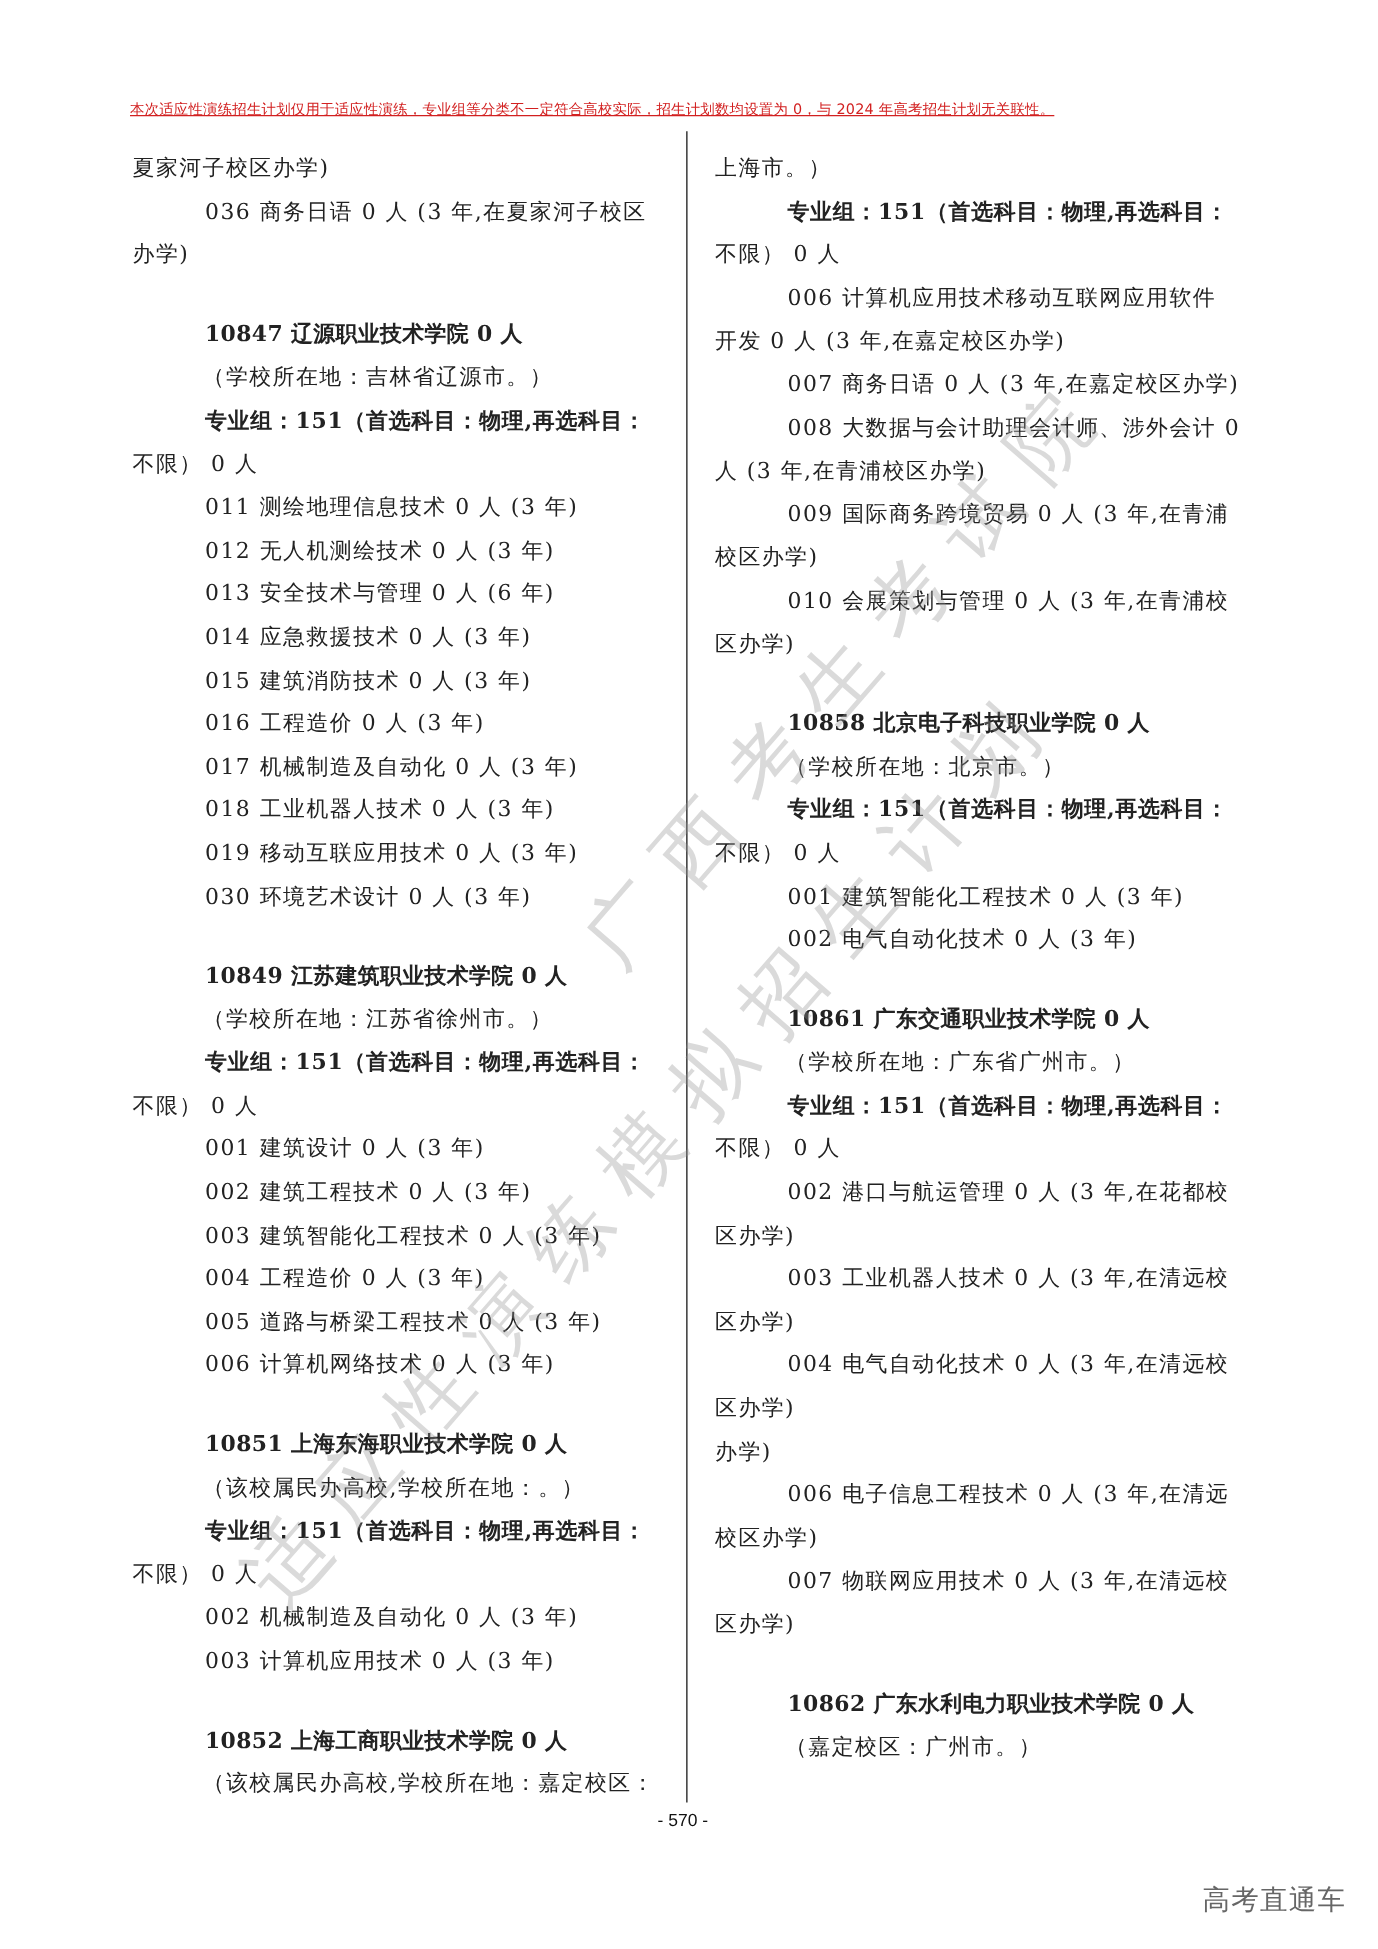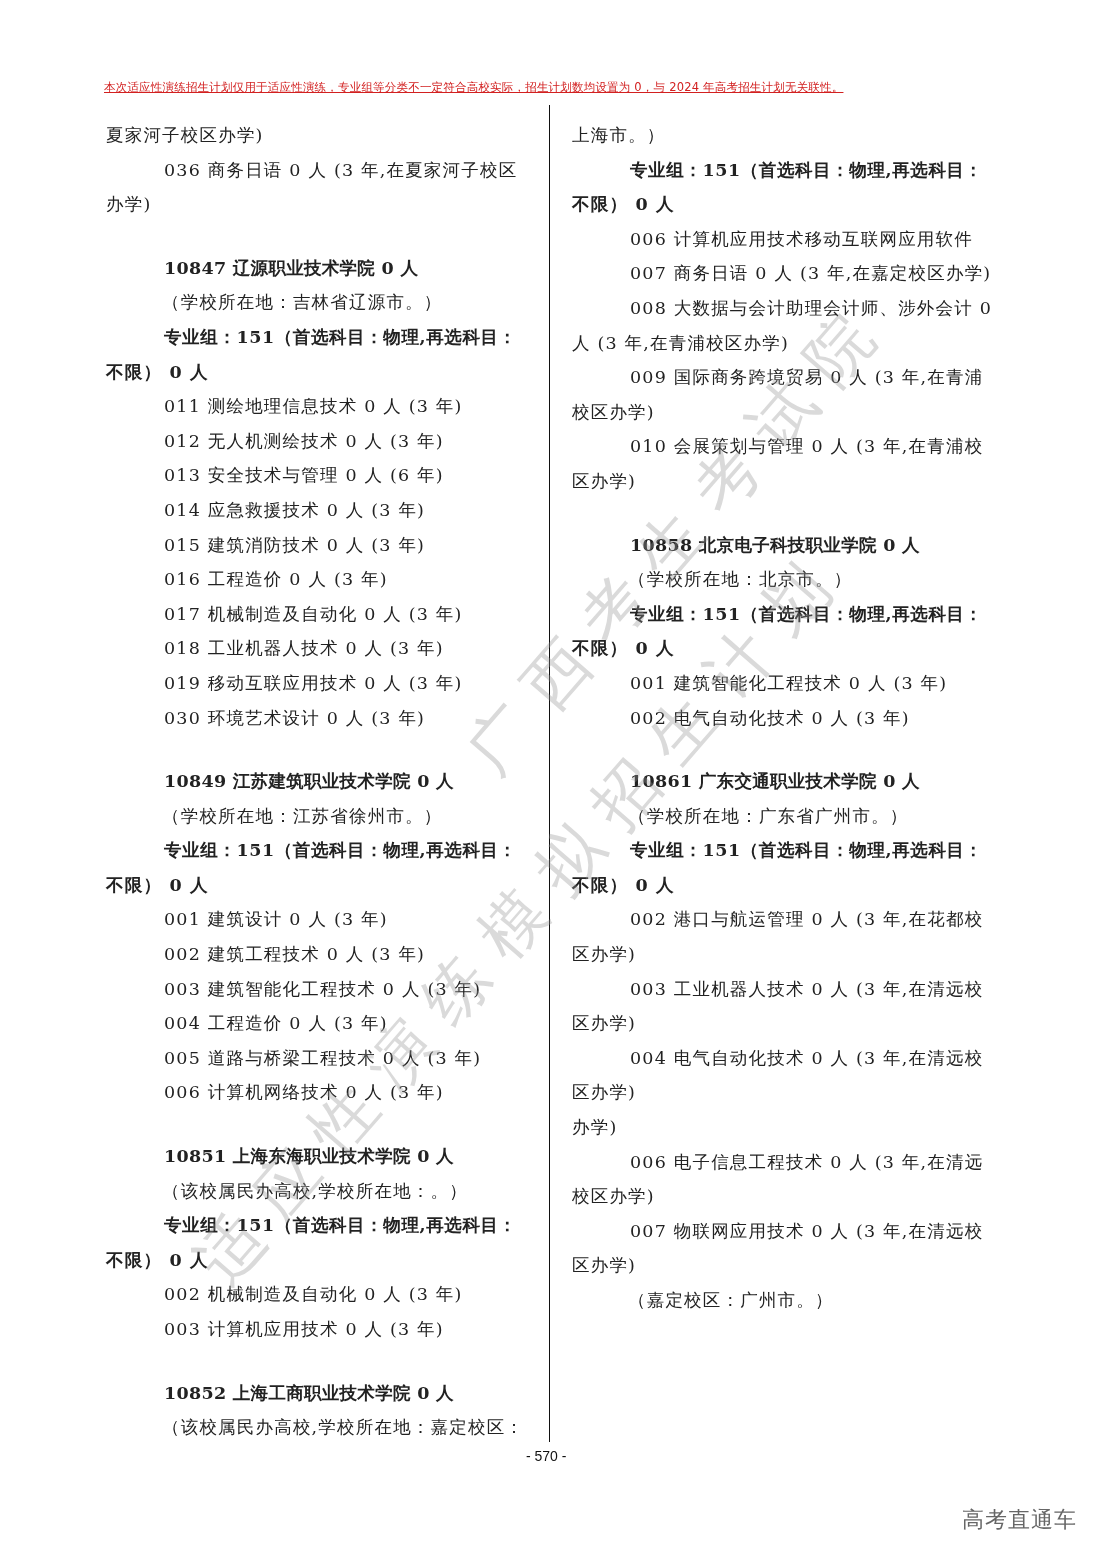--- a/index.html
+++ b/index.html
@@ -10,21 +10,21 @@
             font-family: "DejaVu Sans", "Liberation Sans", sans-serif; text-decoration: underline; }
   .divider { position: absolute; left: 549px; top: 105px; width: 1px; height: 1337px; background: #111; }
   .col { position: absolute; top: 106px; width: 430px; font-size: 17.5px; line-height: 34.6px; margin-top: 12px; }
   .col.left { left: 106px; }
   .col.right { left: 572px; }
   .line { white-space: nowrap; letter-spacing: 1.2px; }
   .indent { padding-left: 58px; }
   .school { font-weight: bold; padding-left: 58px; letter-spacing: 0.3px; margin-top: 29px; }
   .loc { padding-left: 56px; }
   .group { font-weight: bold; padding-left: 58px; letter-spacing: 0.6px; }
-  .bold { font-weight: bold; }
+  .bold { font-weight: normal; }
   .page-num { position: absolute; top: 1448px; left: 526px; font-size: 14px;
               font-family: "Liberation Sans", sans-serif; color: #111; }
   .brand { position: absolute; top: 1505px; left: 962px; font-size: 22px; color: #666;
            font-family: "DejaVu Sans", sans-serif; letter-spacing: 1px; }
   .watermark { position: absolute; font-size: 64px; color: rgba(150,150,150,0.35);
                font-family: "DejaVu Sans", sans-serif; white-space: nowrap;
                transform-origin: left center; pointer-events: none; letter-spacing: 22px; }
   .wm1 { left: 210px; top: 1230px; transform: rotate(-49deg); }
   .wm2 { left: 480px; top: 720px; transform: rotate(-49deg); }
 </style>
@@ -74,20 +74,21 @@
 
   <div class="line school">10852 上海工商职业技术学院  0 人</div>
   <div class="line loc">（该校属民办高校,学校所在地：嘉定校区：</div>
 </div>
 
 <div class="col right">
   <div class="line">上海市。）</div>
   <div class="line group">专业组：151（首选科目：物理,再选科目：</div>
   <div class="line bold">不限）  0 人</div>
   <div class="line indent">006  计算机应用技术移动互联网应用软件</div>
+  <div class="line">开发  0 人  (3 年,在嘉定校区办学)</div>
   <div class="line indent">007  商务日语  0 人  (3 年,在嘉定校区办学)</div>
   <div class="line indent">008  大数据与会计助理会计师、涉外会计  0</div>
   <div class="line">人  (3 年,在青浦校区办学)</div>
   <div class="line indent">009  国际商务跨境贸易  0 人  (3 年,在青浦</div>
   <div class="line">校区办学)</div>
   <div class="line indent">010  会展策划与管理  0 人  (3 年,在青浦校</div>
   <div class="line">区办学)</div>
 
   <div class="line school">10858 北京电子科技职业学院  0 人</div>
   <div class="line loc">（学校所在地：北京市。）</div>
@@ -105,20 +106,21 @@
   <div class="line indent">003  工业机器人技术  0 人  (3 年,在清远校</div>
   <div class="line">区办学)</div>
   <div class="line indent">004  电气自动化技术  0 人  (3 年,在清远校</div>
   <div class="line">区办学)</div>
   <div class="line">办学)</div>
   <div class="line indent">006  电子信息工程技术  0 人  (3 年,在清远</div>
   <div class="line">校区办学)</div>
   <div class="line indent">007  物联网应用技术  0 人  (3 年,在清远校</div>
   <div class="line">区办学)</div>
 
+  <div class="line school">10862 广东水利电力职业技术学院  0 人</div>
   <div class="line loc">（嘉定校区：广州市。）</div>
 </div>
 
 <div class="watermark wm1">适应性演练模拟招生计划</div>
 <div class="watermark wm2">广西考生考试院</div>
 
 <div class="page-num">- 570 -</div>
 <div class="brand">高考直通车</div>
 
 </body></html>

